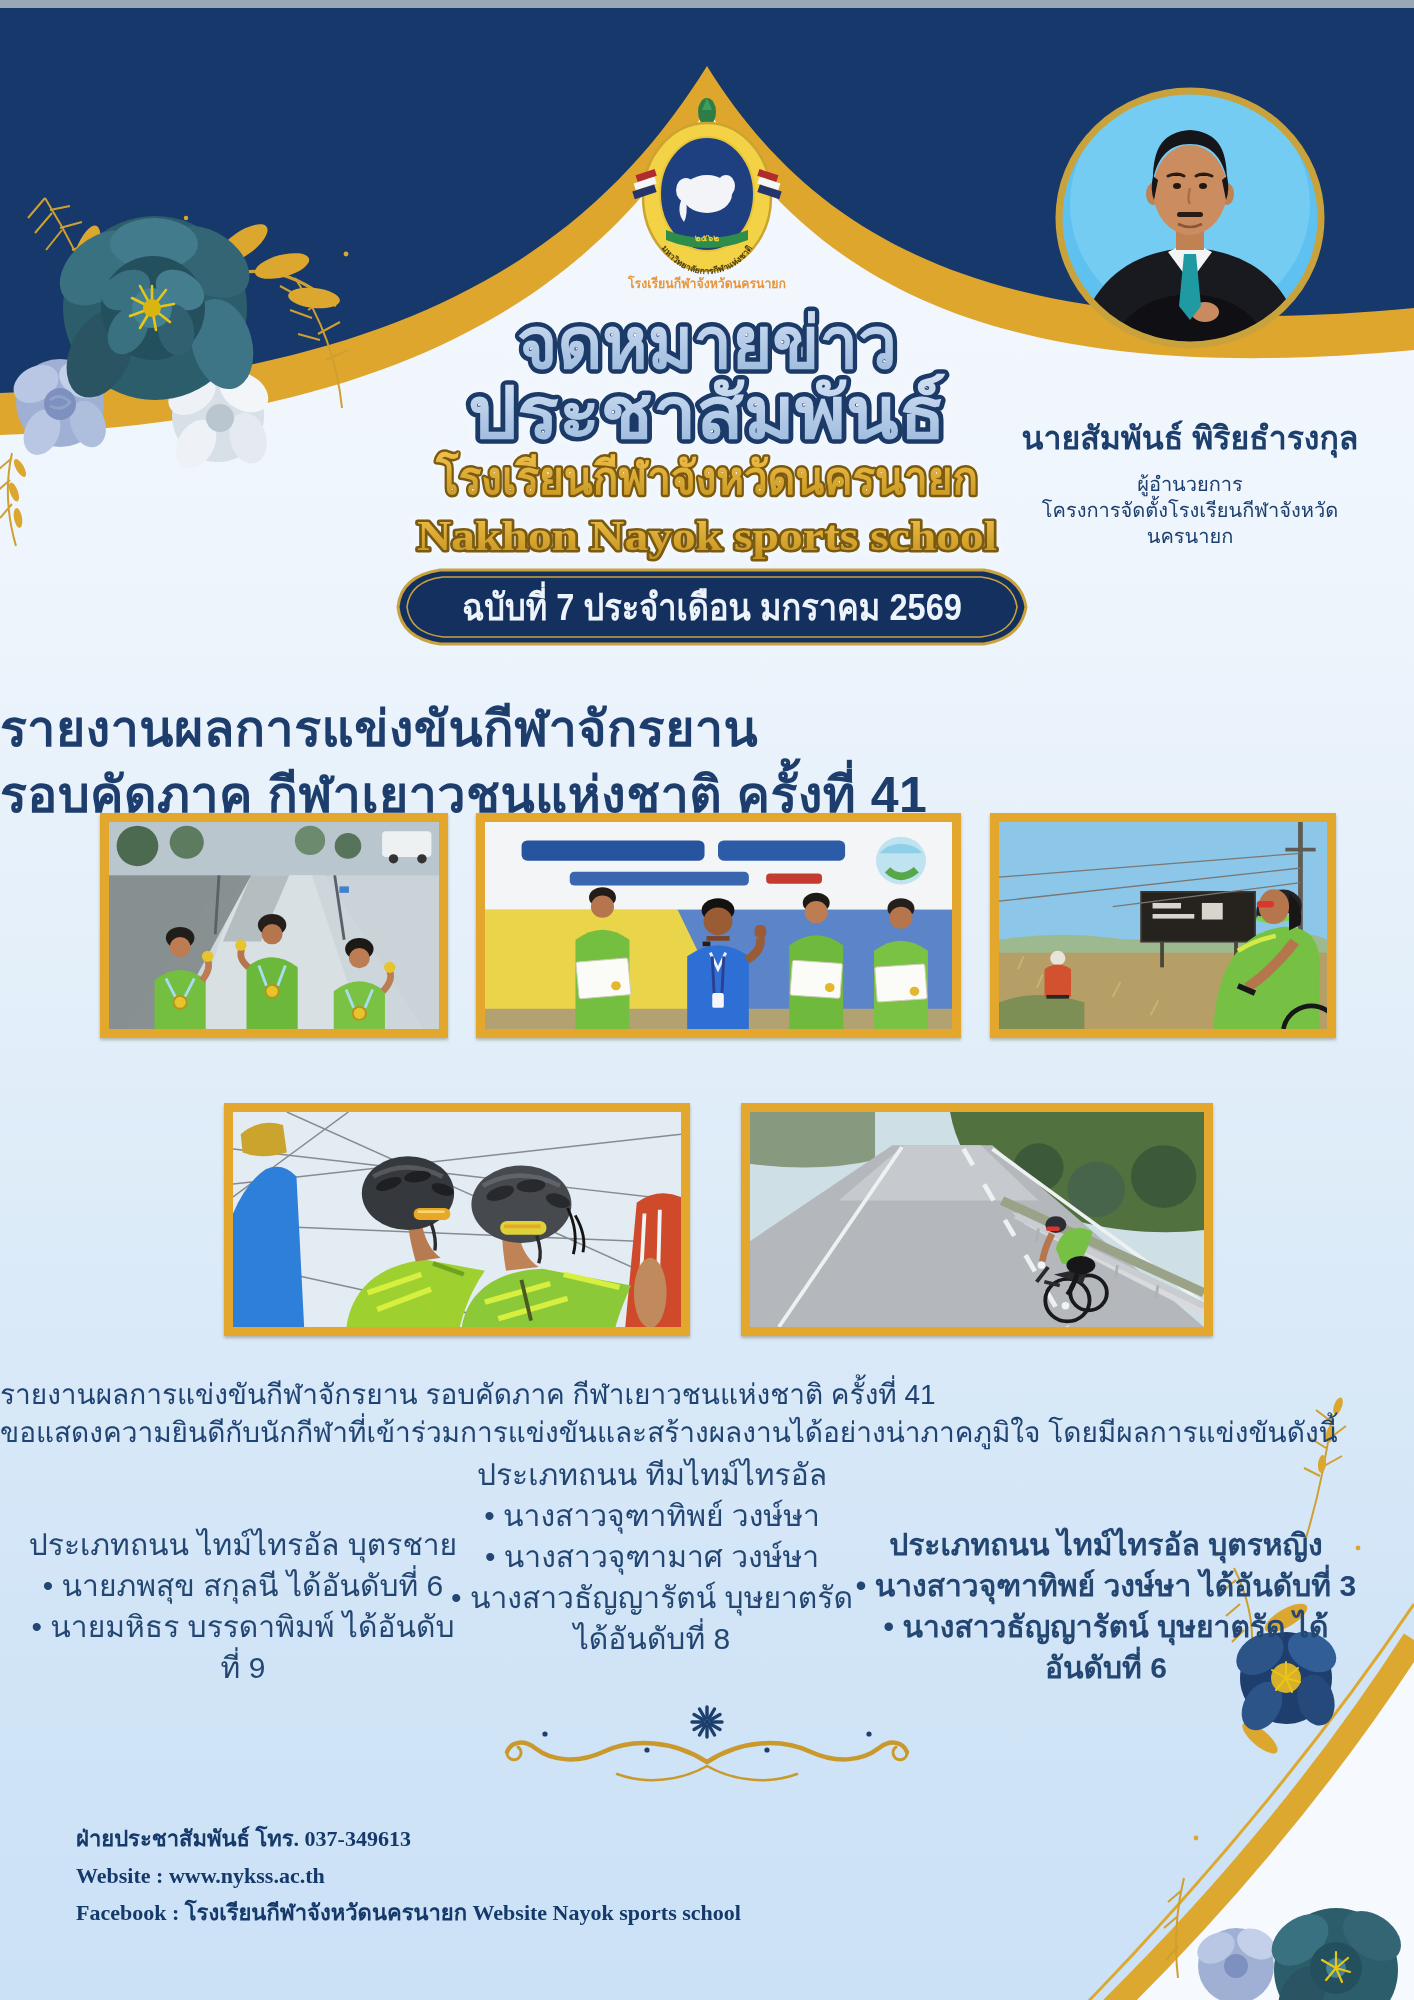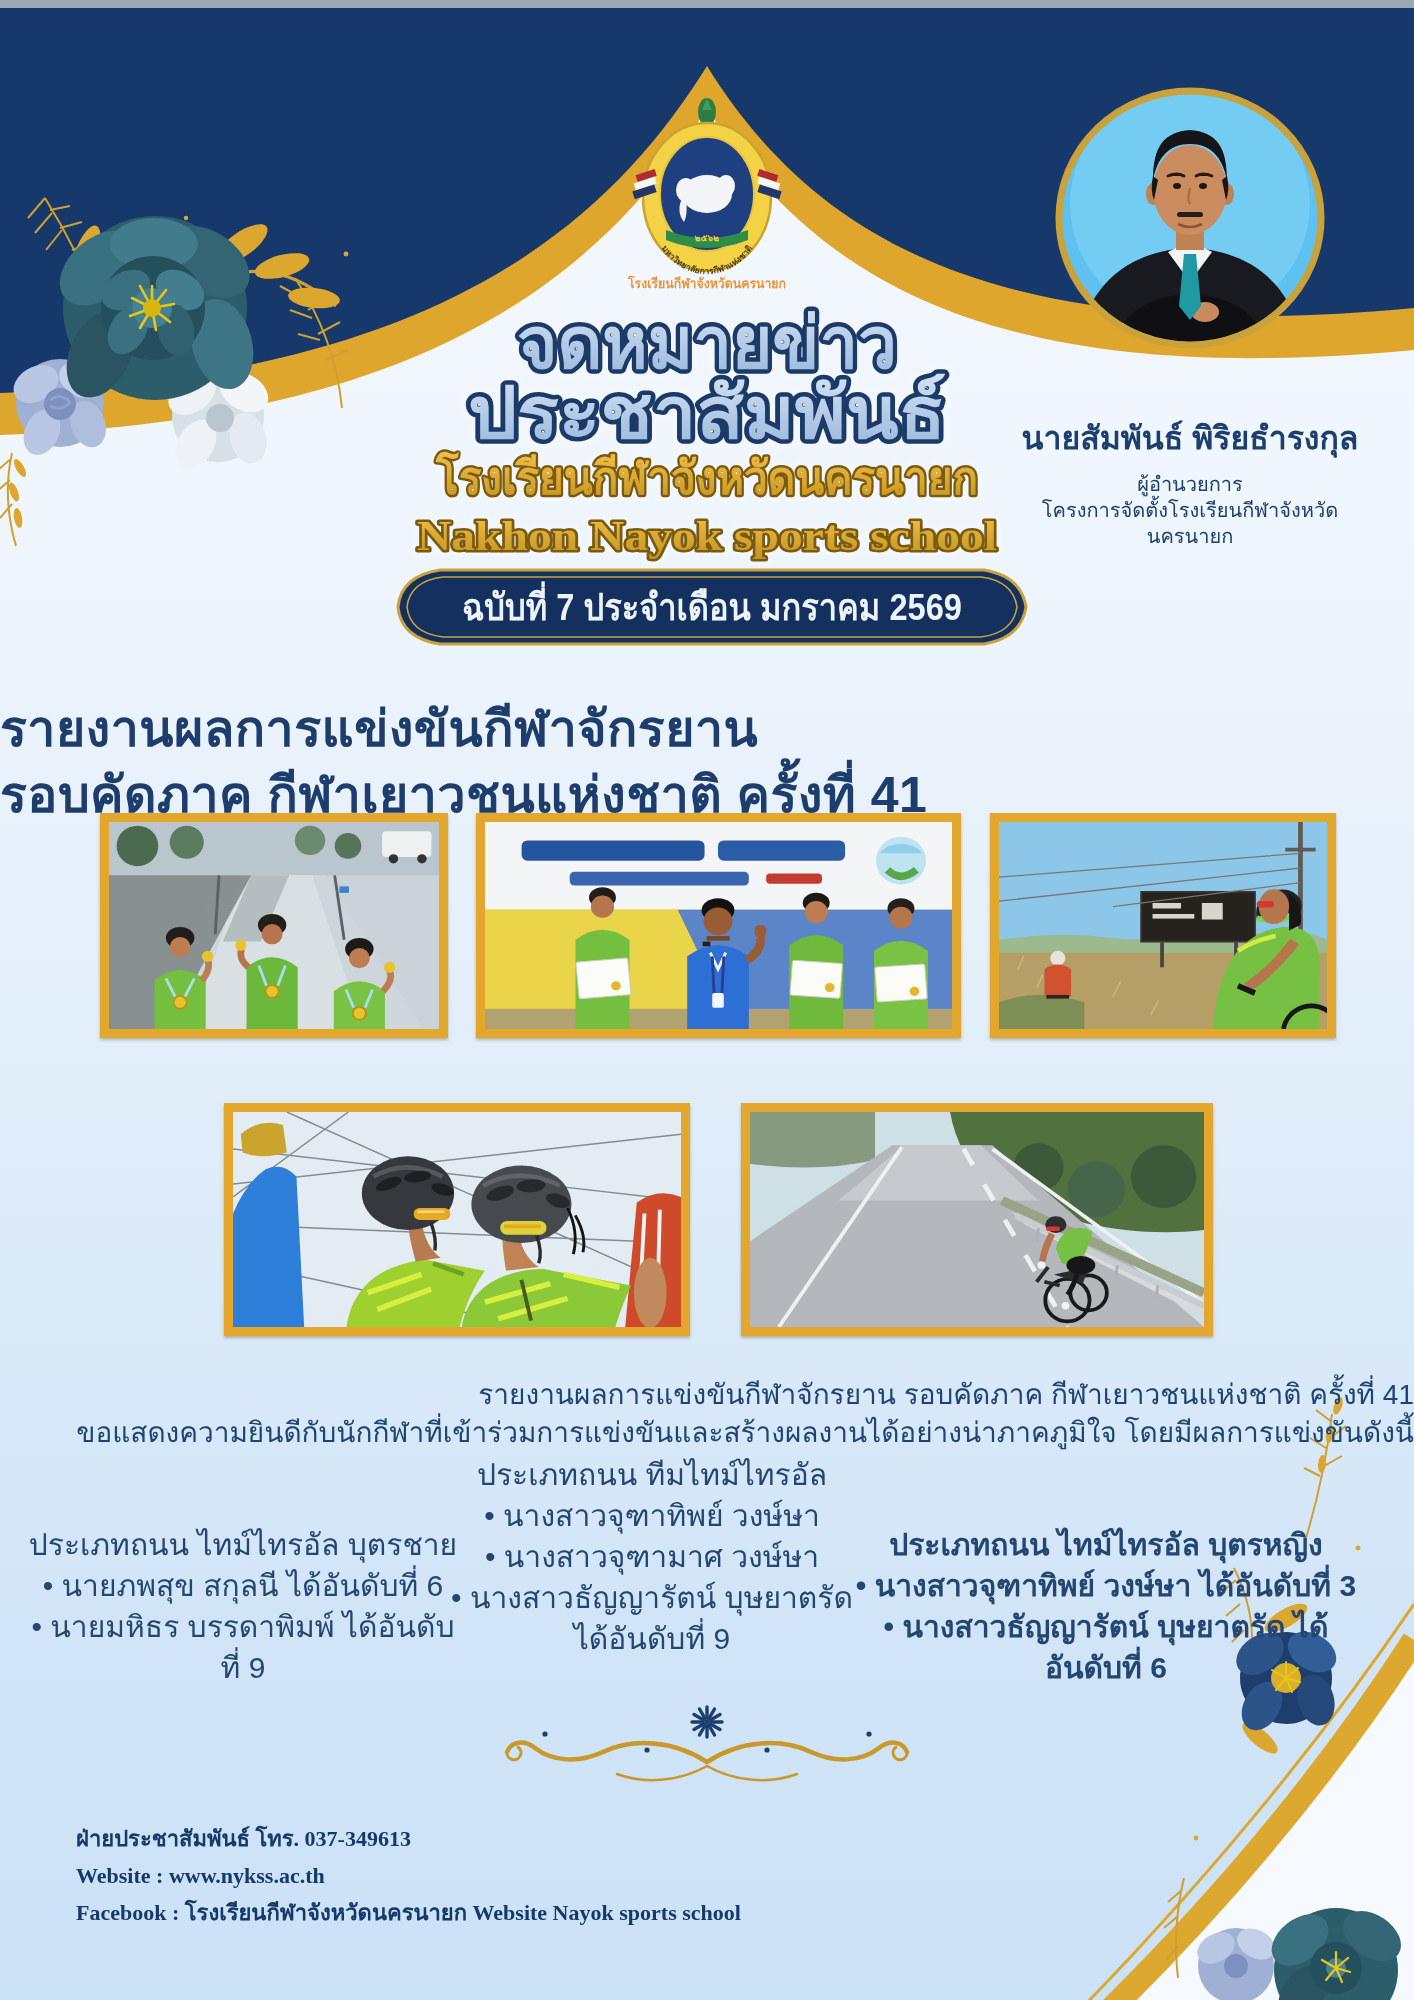--- a/index.html
+++ b/index.html
@@ -8,21 +8,21 @@
         background:linear-gradient(180deg,#f5f9fe 0%,#eef5fc 28%,#e0edf9 55%,#d2e5f7 80%,#cbe1f6 100%);}
   .abs{position:absolute;}
   svg{display:block;}
   
   .photo{position:absolute;border:9px solid #e3a72e;box-sizing:border-box;background:#dfe7ee;
          box-shadow:0 2px 3px rgba(90,70,20,.35), inset 0 0 0 1px rgba(140,95,15,.45);margin:0;}
   .photo svg{width:100%;height:100%;}
   
   .section-heading{left:0;top:688px;width:1414px;text-align:left;font-weight:bold;
                    font-size:50px;line-height:66px;color:#1d3d6d;letter-spacing:.5px;z-index:3;}
-  .intro{left:0;top:1368px;width:1414px;text-align:right;font-size:28px;line-height:38px;color:#1f4473;z-index:3;}
+  .intro{left:0;top:1368px;width:1414px;text-align:left;font-size:28px;line-height:38px;color:#1f4473;z-index:3;}
   .col{position:absolute;text-align:center;font-size:30px;line-height:41px;color:#234672;z-index:3;}
   .director{left:1000px;top:404px;width:380px;text-align:center;color:#1c3f6e;z-index:3;}
   .director .nm{font-size:32px;font-weight:bold;margin-bottom:8px;}
   .director .rl,.director .og{font-size:20px;font-weight:normal;line-height:26px;}
   .footer{left:76px;top:1812px;width:950px;font-family:"Liberation Serif",serif;font-weight:bold;
           font-size:22px;line-height:37px;color:#15396a;z-index:3;}
   .z1{z-index:1;} .z2{z-index:2;}
 </style>
 </head>
 <body>
@@ -456,21 +456,21 @@
   <div class="col" style="left:28px;top:1516px;width:430px;">
     <div>ประเภทถนน ไทม์ไทรอัล บุตรชาย</div>
     <div>• นายภพสุข สกุลนี ได้อันดับที่ 6</div>
     <div>• นายมหิธร บรรดาพิมพ์ ได้อันดับที่ 9</div>
   </div>
 
   <div class="col" style="left:432px;top:1446px;width:440px;">
     <div>ประเภทถนน ทีมไทม์ไทรอัล</div>
     <div>• นางสาวจุฑาทิพย์ วงษ์ษา</div>
     <div>• นางสาวจุฑามาศ วงษ์ษา</div>
-    <div>• นางสาวธัญญารัตน์ บุษยาตรัด ได้อันดับที่ 9</div>
+    <div>• นางสาวธัญญารัตน์ บุษยาตรัด ได้อันดับที่ 8</div>
   </div>
 
   <div class="col" style="left:846px;top:1516px;width:520px;font-weight:bold;">
     <div>ประเภทถนน ไทม์ไทรอัล บุตรหญิง</div>
     <div>• นางสาวจุฑาทิพย์ วงษ์ษา ได้อันดับที่ 3</div>
     <div>• นางสาวธัญญารัตน์ บุษยาตรัด ได้อันดับที่ 6</div>
   </div>
 
   <svg class="abs z1" style="left:457px;top:1688px;" width="500" height="95" viewBox="0 0 500 95" aria-hidden="true">
     <g stroke="#c9992c" fill="none" stroke-linecap="round">

